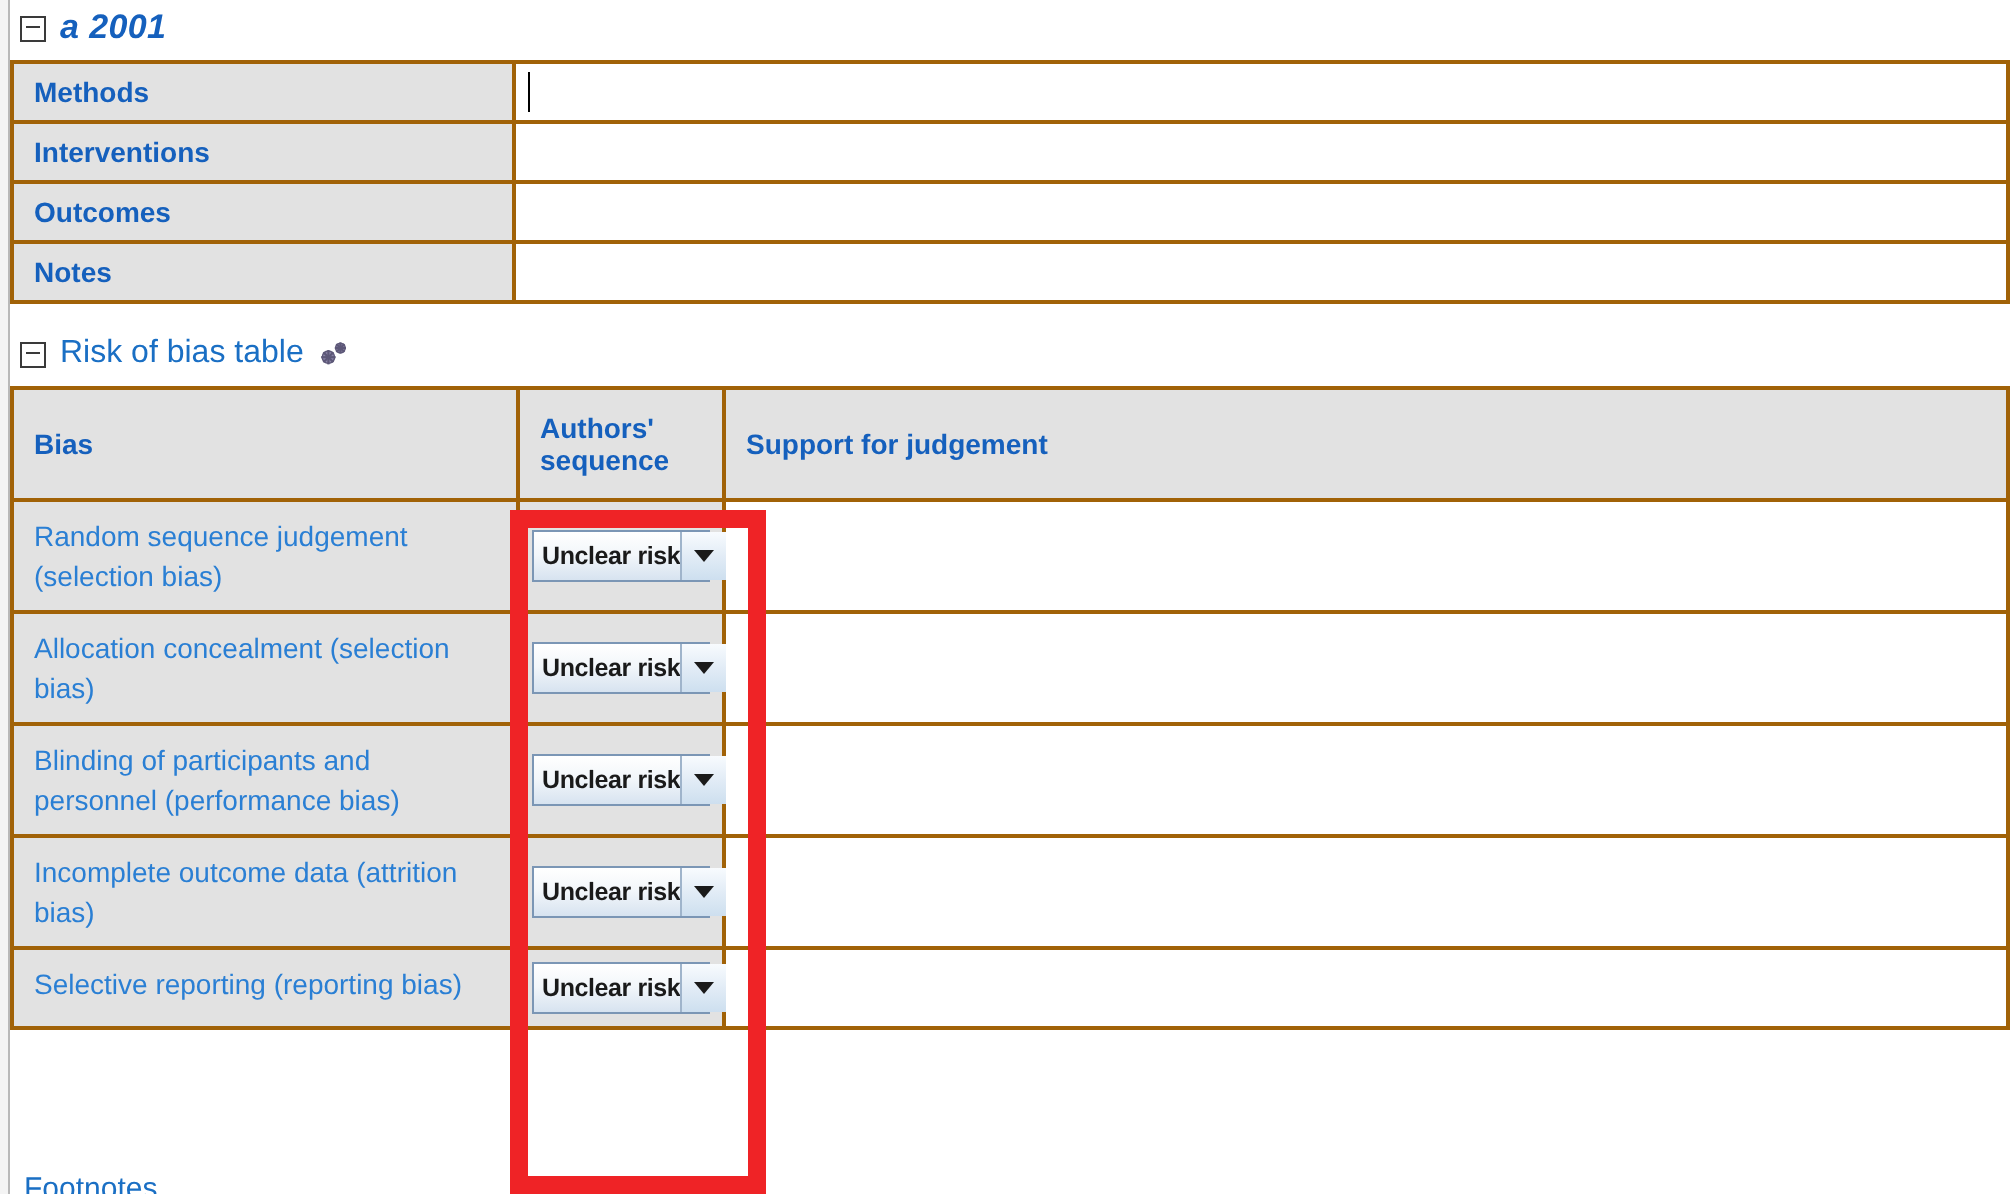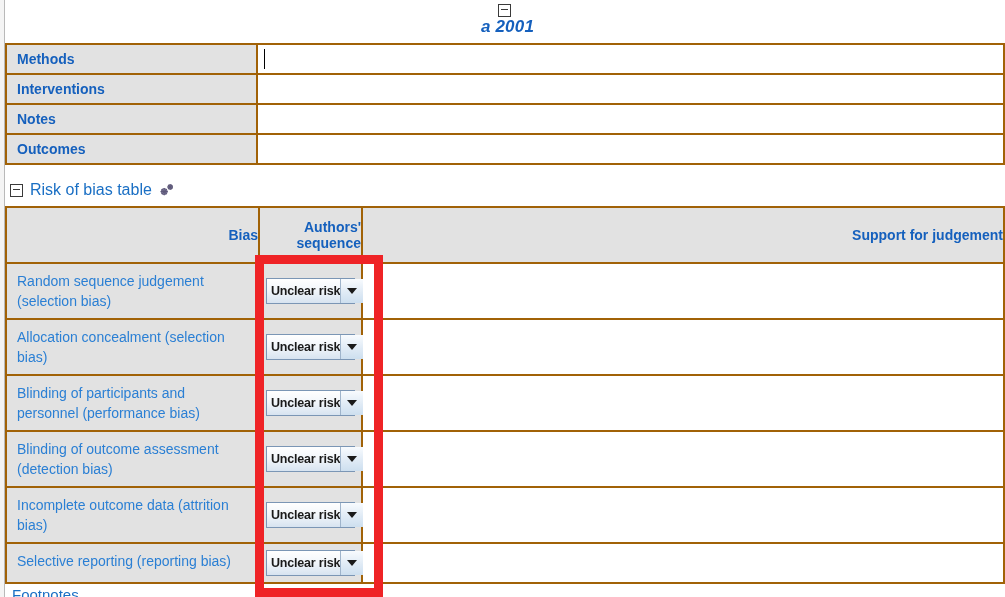--- a/index.html
+++ b/index.html
@@ -109,21 +109,21 @@
   }
 
   
   #rob-wrap { margin-top: 16px; }
   #rob-table { margin-top: 7px; }
   #rob-table th {
     background: #e2e2e2;
     color: #1560bd;
     font-weight: bold;
     font-size: 14px;
-    text-align: right;
+    text-align: left;
     vertical-align: middle;
     padding: 6px 0 6px 10px;
     height: 42px;
   }
   #rob-table th.sup {
     vertical-align: middle;
   }
   #rob-table td.bias {
     background: #e2e2e2;
     color: #2a7fd4;
@@ -202,21 +202,21 @@
     white-space: nowrap;
   }
 </style>
 </head>
 <body>
 
 <div id="page">
 
   <div class="page-rail"></div>
 
-  <div class="heading-row" style="margin-top:4px;flex-direction:column;">
+  <div class="heading-row" style="margin-top:4px;">
     <span class="collapse-icon"></span>
     <span class="study-title">a 2001</span>
   </div>
 
   <table class="ctab" id="char-table">
     <colgroup>
         <col style="width:251px">
         <col>
       </colgroup>
     <tbody>
@@ -227,27 +227,27 @@
           <span></span>
         </td>
       </tr>
       <tr>
         <td class="label">Interventions</td>
         <td class="value">
           <span></span>
         </td>
       </tr>
       <tr>
-        <td class="label">Notes</td>
+        <td class="label">Outcomes</td>
         <td class="value">
           <span></span>
         </td>
       </tr>
       <tr>
-        <td class="label">Outcomes</td>
+        <td class="label">Notes</td>
         <td class="value">
           <span></span>
         </td>
       </tr>
     </tbody>
   </table>
 
   <div id="rob-wrap">
     <div class="heading-row">
       <span class="collapse-icon"></span>
@@ -327,34 +327,20 @@
               <span class="btn">
                   <span class="arw"></span>
                 </span>
             </span>
           </td>
           <td class="support">
             <span></span>
           </td>
         </tr>
 
-        <tr>
-          <td class="bias">Blinding of outcome assessment (detection bias)</td>
-          <td class="judge">
-            <span class="sel">
-              <span class="txt">Unclear risk</span>
-              <span class="btn">
-                  <span class="arw"></span>
-                </span>
-            </span>
-          </td>
-          <td class="support">
-            <span></span>
-          </td>
-        </tr>
 
         <tr>
           <td class="bias">Incomplete outcome data (attrition bias)</td>
           <td class="judge">
             <span class="sel">
               <span class="txt">Unclear risk</span>
               <span class="btn">
                   <span class="arw"></span>
                 </span>
             </span>

